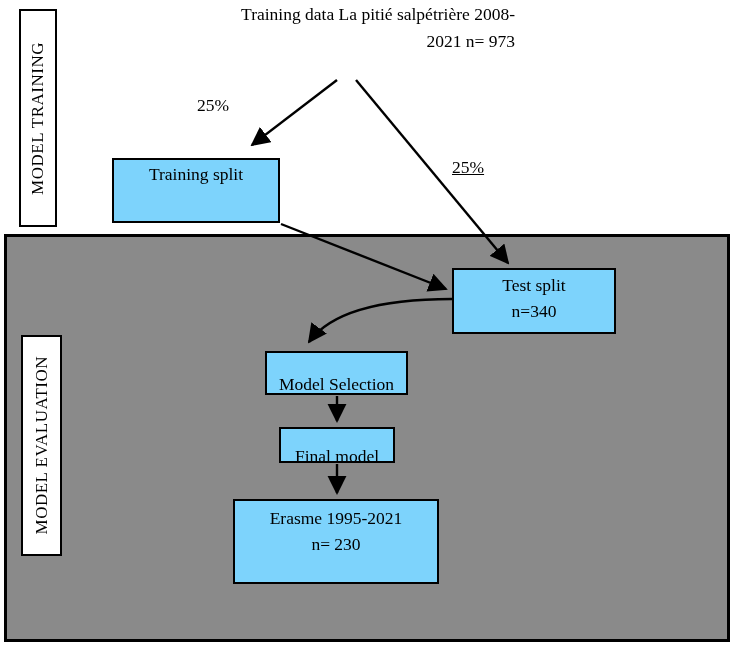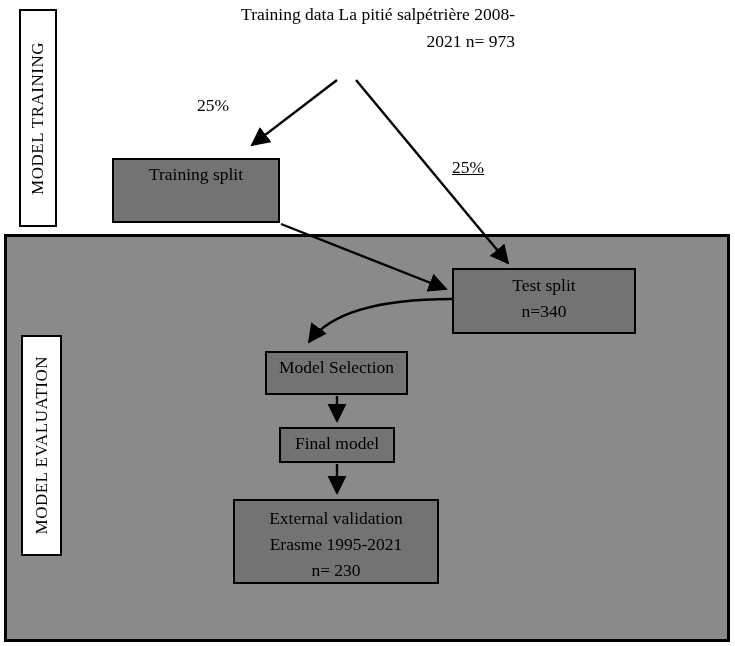--- a/index.html
+++ b/index.html
@@ -30,33 +30,33 @@
     position: absolute;
     left: 0;
     top: 0;
     width: 735px;
     height: 646px;
     z-index: 2;
     pointer-events: none;
   }
   .flow-box {
     position: absolute;
-    background: #737373;
+    background: #7dd3fc;
     border: 2px solid #000000;
     box-sizing: border-box;
     text-align: center;
     font-size: 17.5px;
     line-height: 26px;
     z-index: 3;
   }
   .flow-box .bx-line { display: block; }
   .box-training-split { left: 112px; top: 158px; width: 168px; height: 65px; padding-top: 1px; }
-  .box-test-split     { left: 452px; top: 268px; width: 184px; height: 66px; padding-top: 2px; }
-  .box-model-selection{ left: 265px; top: 351px; width: 143px; height: 44px; padding-top: 1px; }
-  .box-final-model    { left: 279px; top: 427px; width: 116px; height: 36px; padding-top: 1px; }
+  .box-test-split     { left: 452px; top: 268px; width: 164px; height: 66px; padding-top: 2px; }
+  .box-model-selection{ left: 265px; top: 351px; width: 143px; height: 44px; padding-top: 18px; }
+  .box-final-model    { left: 279px; top: 427px; width: 116px; height: 36px; padding-top: 14px; }
   .box-external       { left: 233px; top: 499px; width: 206px; height: 85px; padding-top: 4px; line-height: 26px; }
   .sidebar-box {
     position: absolute;
     background: #ffffff;
     border: 2px solid #000000;
     box-sizing: border-box;
     display: flex;
     align-items: center;
     justify-content: center;
     z-index: 3;
@@ -136,18 +136,17 @@
 
   <div class="flow-box box-model-selection">
     <span class="bx-line">Model Selection</span>
   </div>
 
   <div class="flow-box box-final-model">
     <span class="bx-line">Final model</span>
   </div>
 
   <div class="flow-box box-external">
-    <span class="bx-line">External validation</span>
     <span class="bx-line">Erasme 1995-2021</span>
     <span class="bx-line">n= 230</span>
   </div>
 
 </div>
 
 </body></html>

